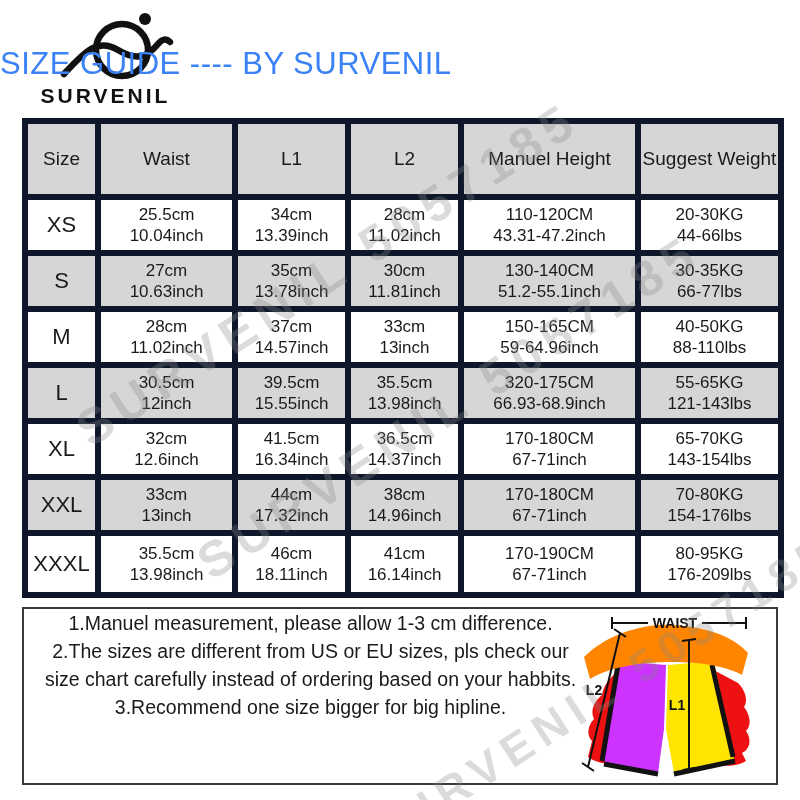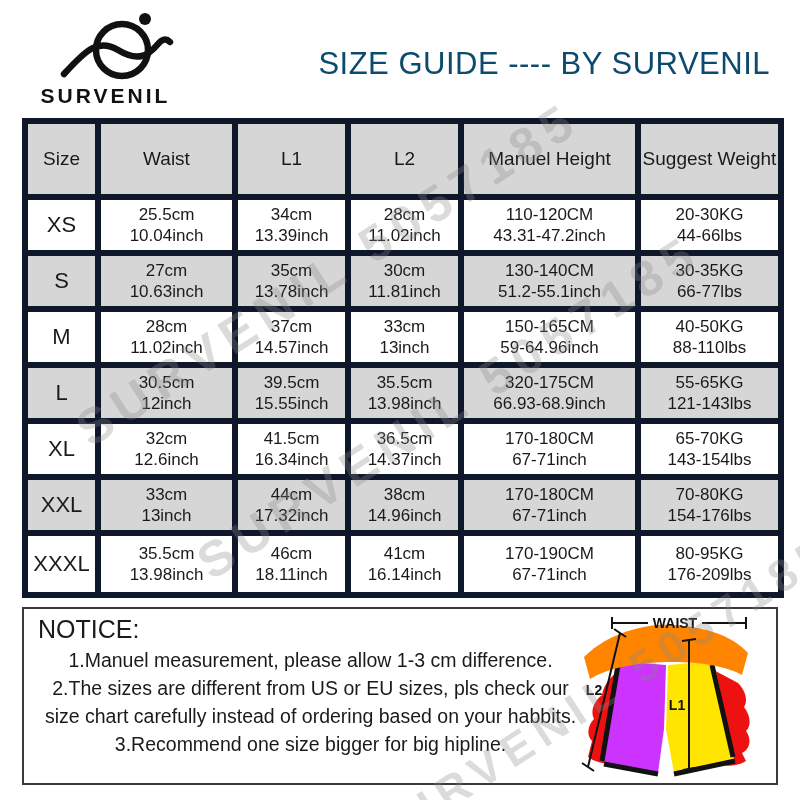--- a/index.html
+++ b/index.html
@@ -9,22 +9,22 @@
     font-family:"Liberation Sans", sans-serif;
   }
   
   .logo-mark{position:absolute;left:60px;top:8px;width:115px;height:80px;}
   .logo-text{
     position:absolute;left:28px;top:84px;width:155px;text-align:center;
     font-size:21px;font-weight:600;letter-spacing:3px;color:#111;
   }
   
   .page-title{
-    position:absolute;top:46px;left:0;width:770px;text-align:right;
-    font-size:31px;color:#0c4a6e;letter-spacing:.5px;
+    position:absolute;top:46px;left:0;width:770px;text-align:left;
+    font-size:31px;color:#3b82f6;letter-spacing:.5px;
   }
   
   .size-table{
     position:absolute;left:22px;top:118px;width:756px;
     border-collapse:collapse;table-layout:fixed;
   }
   .size-table th,.size-table td{
     border:6px solid #0f172a;text-align:center;vertical-align:middle;padding:0;
   }
   .size-table thead th{
@@ -251,21 +251,20 @@
         </td>
       <td>
           <div class="val">80-95KG</div>
           <div class="val">176-209lbs</div>
         </td>
     </tr>
   </tbody>
 </table>
 
 <div class="notice-box">
-  <div class="notice-heading">NOTICE:</div>
   <p class="notice-item">1.Manuel measurement, please allow 1-3 cm difference.</p>
   <p class="notice-item">2.The sizes are different from US or EU sizes, pls check our size chart carefully instead of ordering based on your habbits.</p>
   <p class="notice-item">3.Recommend one size bigger for big hipline.</p>
 
   <svg class="shorts-svg" viewBox="0 0 210 168" aria-hidden="true">
 
     <path d="M62,56 C50,64 42,72 40,84 C32,90 28,100 32,108 C26,114 24,124 30,130 L26,146 C34,152 46,154 54,152 L68,62 Z" fill="#EE1111"></path>
     <path d="M146,56 L176,72 C184,80 186,90 182,96 C188,104 190,114 184,120 C190,128 188,138 180,142 L184,150 C174,156 162,156 156,152 L140,62 Z" fill="#EE1111"></path>
 
     <path d="M56,50 L104,54 L102,118 L96,162 L42,152 Z" fill="#CC33FF"></path>

